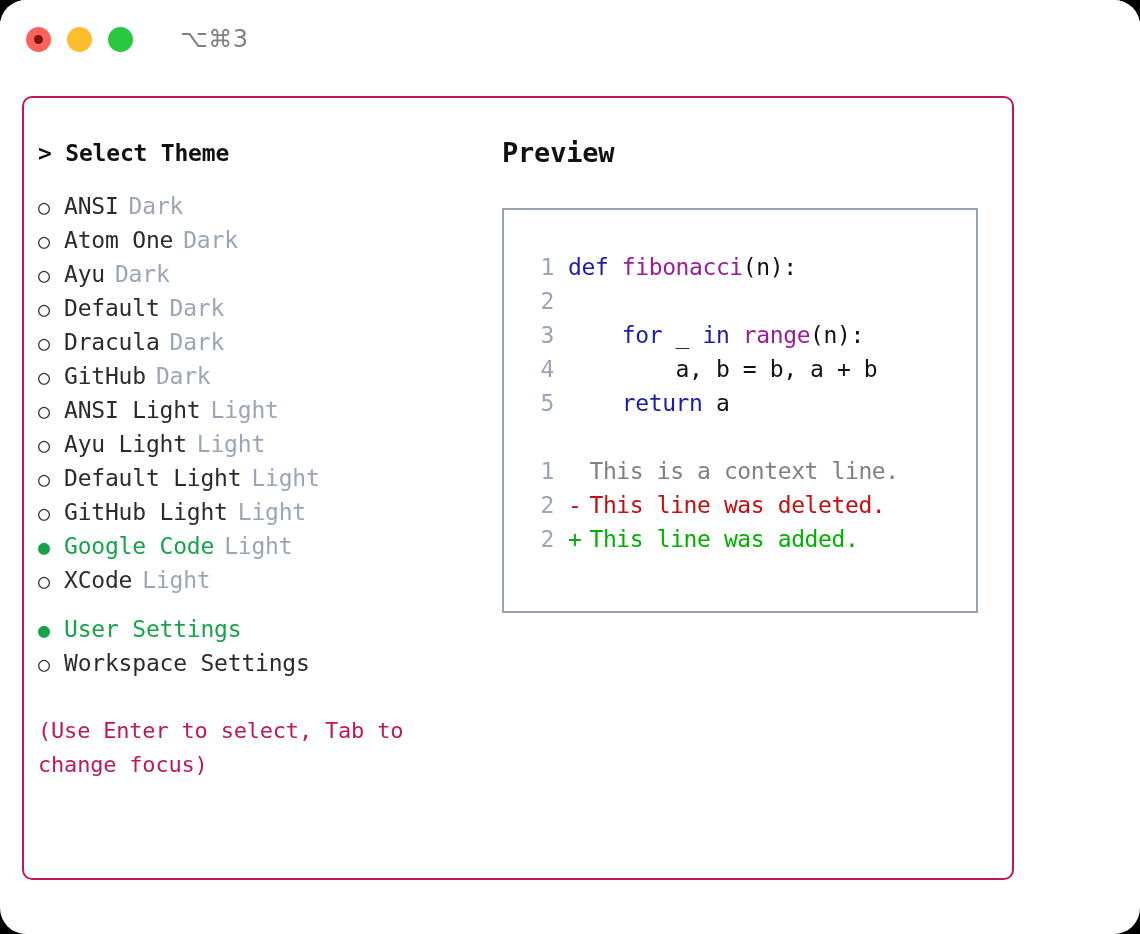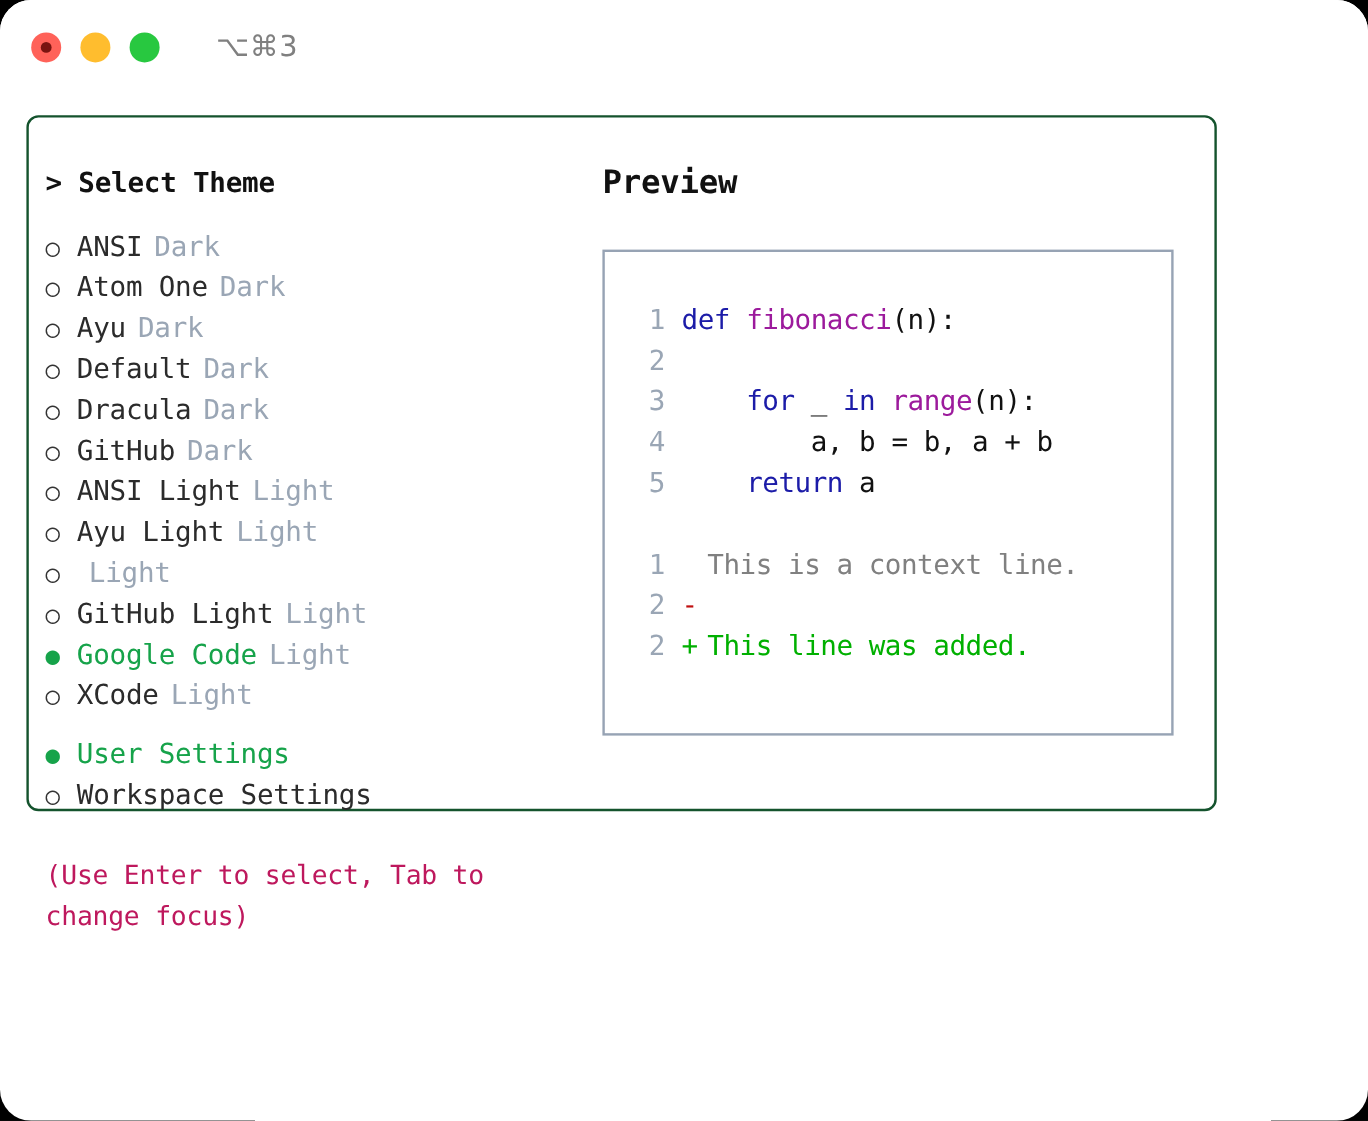--- a/index.html
+++ b/index.html
@@ -63,22 +63,22 @@
     font-family: "DejaVu Sans", sans-serif;
     font-weight: 500;
   }
 
   
   #panel {
     position: absolute;
     left: 22px;
     top: 96px;
     width: 992px;
-    height: 580px;
-    border: 2px solid #14532d;
+    height: 784px;
+    border: 2px solid #be185d;
     border-radius: 10px;
     background: #ffffff;
   }
 
   
   #left-col {
     position: absolute;
     left: 14px;
     top: 38px;
     width: 440px;
@@ -219,21 +219,21 @@
 
       <div id="theme-list">
           <div class="opt-row"><span class="marker">○</span><span class="opt-label">ANSI</span><span class="opt-tag">Dark</span></div>
           <div class="opt-row"><span class="marker">○</span><span class="opt-label">Atom One</span><span class="opt-tag">Dark</span></div>
           <div class="opt-row"><span class="marker">○</span><span class="opt-label">Ayu</span><span class="opt-tag">Dark</span></div>
           <div class="opt-row"><span class="marker">○</span><span class="opt-label">Default</span><span class="opt-tag">Dark</span></div>
           <div class="opt-row"><span class="marker">○</span><span class="opt-label">Dracula</span><span class="opt-tag">Dark</span></div>
           <div class="opt-row"><span class="marker">○</span><span class="opt-label">GitHub</span><span class="opt-tag">Dark</span></div>
           <div class="opt-row"><span class="marker">○</span><span class="opt-label">ANSI Light</span><span class="opt-tag">Light</span></div>
           <div class="opt-row"><span class="marker">○</span><span class="opt-label">Ayu Light</span><span class="opt-tag">Light</span></div>
-          <div class="opt-row"><span class="marker">○</span><span class="opt-tag">Light</span></div>
+          <div class="opt-row"><span class="marker">○</span><span class="opt-label">Default Light</span><span class="opt-tag">Light</span></div>
           <div class="opt-row"><span class="marker">○</span><span class="opt-label">GitHub Light</span><span class="opt-tag">Light</span></div>
           <div class="opt-row selected"><span class="marker on">●</span><span class="opt-label">Google Code</span><span class="opt-tag">Light</span></div>
           <div class="opt-row"><span class="marker">○</span><span class="opt-label">XCode</span><span class="opt-tag">Light</span></div>
         </div>
 
       <div class="gap-row"></div>
 
 
       <div id="apply-list">
           <div class="opt-row selected"><span class="marker on">●</span><span class="opt-label">User Settings</span></div>
@@ -251,20 +251,20 @@
         <div id="code-block">
             <div class="code-line"><span class="lineno">1</span><span><span class="k">def </span><span class="fn">fibonacci</span><span class="tx">(n):</span></span></div>
             <div class="code-line"><span class="lineno">2</span></div>
             <div class="code-line"><span class="lineno">3</span><span><span class="tx">    </span><span class="k">for</span><span class="tx"> _ </span><span class="k">in</span><span class="tx"> </span><span class="fn">range</span><span class="tx">(n):</span></span></div>
             <div class="code-line"><span class="lineno">4</span><span><span class="tx">        a, b = b, a + b</span></span></div>
             <div class="code-line"><span class="lineno">5</span><span><span class="tx">    </span><span class="k">return</span><span class="tx"> a</span></span></div>
           </div>
         <div class="code-blank"></div>
         <div id="diff-block">
             <div class="code-line"><span class="lineno">1</span><span class="d-ctx" style="margin-right: 8px;"> </span><span class="d-ctx">This is a context line.</span></div>
-            <div class="code-line"><span class="lineno">2</span><span class="d-del" style="margin-right: 8px;">-</span></div>
+            <div class="code-line"><span class="lineno">2</span><span class="d-del" style="margin-right: 8px;">-</span><span class="d-del">This line was deleted.</span></div>
             <div class="code-line"><span class="lineno">2</span><span class="d-add" style="margin-right: 8px;">+</span><span class="d-add">This line was added.</span></div>
           </div>
       </div>
     </div>
 
   </div>
 </div>
 
 </body></html>

